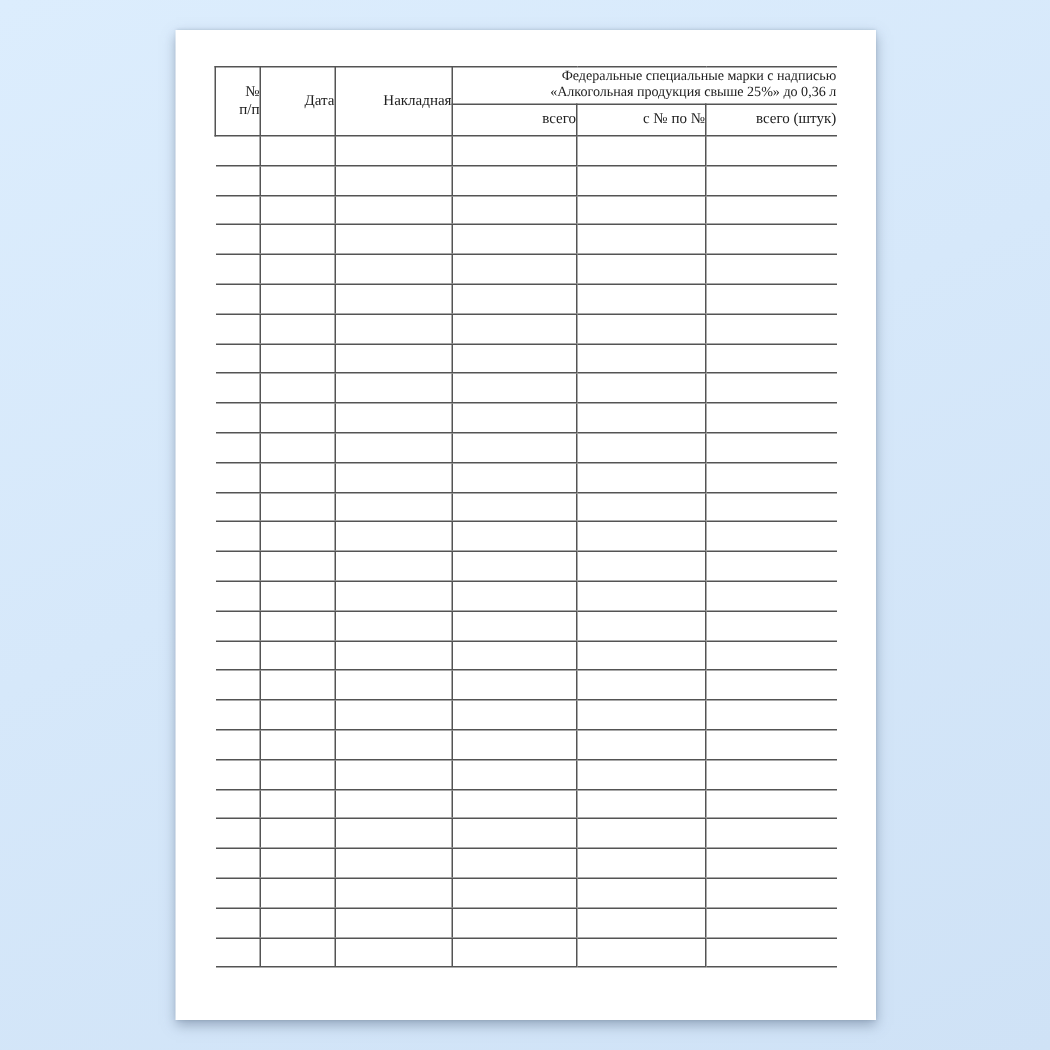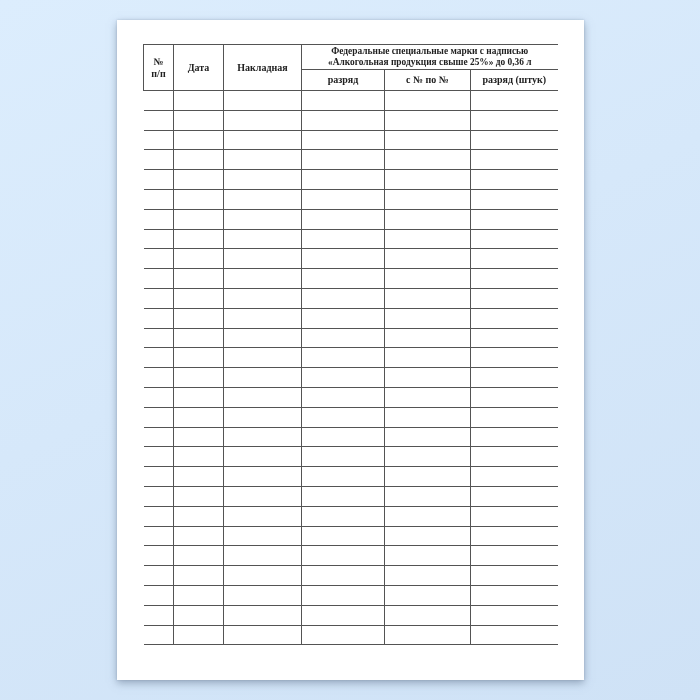--- a/index.html
+++ b/index.html
@@ -17,22 +17,22 @@
     box-shadow: 0 3px 8px rgba(96, 115, 140, 0.55), 0 0 2px rgba(96, 115, 140, 0.3);
   }
   table.journal {
     position: absolute; left: 26px; top: 24px; width: 414px;
     border-collapse: collapse; table-layout: fixed;
     color: #212121;
   }
   table.journal th, table.journal td { padding: 0; }
   thead th {
     border: 1px solid #545454;
-    font-weight: bold; font-size: 10px; line-height: 11.5px;
-    text-align: center; vertical-align: middle;
+    font-weight: normal; font-size: 10px; line-height: 11.5px;
+    text-align: right; vertical-align: middle;
   }
   thead th.group-cell { font-size: 9.4px; line-height: 11px; border-right: none; }
   thead th.no-right { border-right: none; }
   thead tr.header-top-row { height: 25px; }
   thead tr.header-sub-row { height: 21px; }
   tbody tr { height: 19.8px; }
   tbody td {
     border-bottom: 1px solid #545454;
     border-left: 1px solid #545454;
   }
@@ -60,23 +60,23 @@
             <span class="hdr-line">п/п</span>
           </th>
           <th rowspan="2">Дата</th>
           <th rowspan="2">Накладная</th>
           <th colspan="3" class="group-cell">
             <span class="hdr-line">Федеральные специальные марки с надписью</span>
             <span class="hdr-line">«Алкогольная продукция свыше 25%» до 0,36 л</span>
           </th>
         </tr>
         <tr class="header-sub-row">
-          <th>разряд</th>
+          <th>всего</th>
           <th>с № по №</th>
-          <th class="no-right">разряд (штук)</th>
+          <th class="no-right">всего (штук)</th>
         </tr>
       </thead>
       <tbody>
           <tr>
             <td></td>
             <td></td>
             <td></td>
             <td></td>
             <td></td>
             <td></td>

